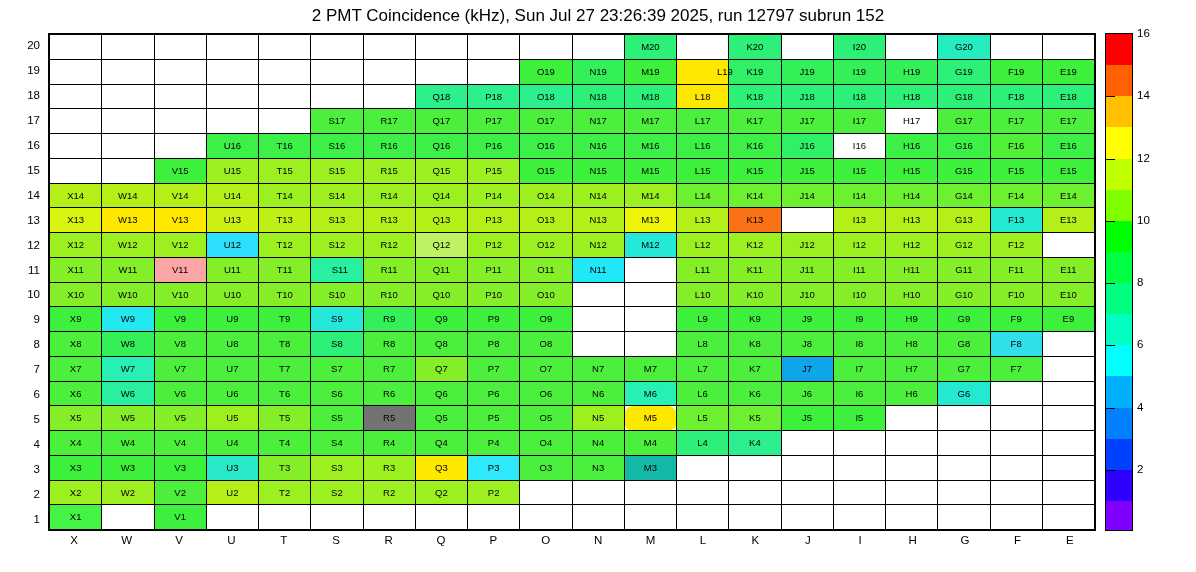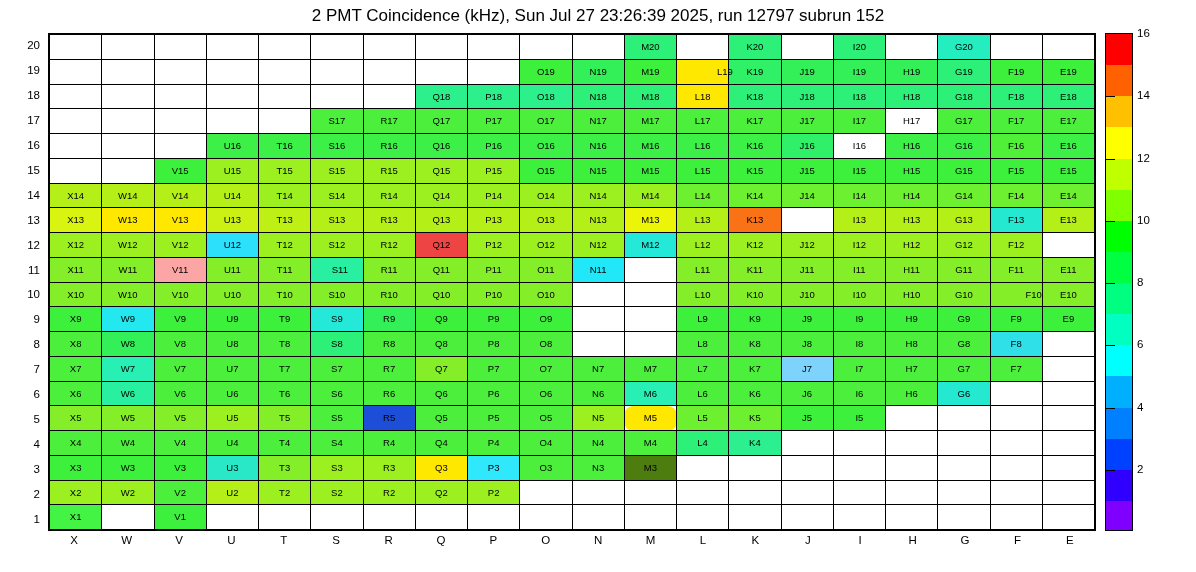--- a/index.html
+++ b/index.html
@@ -289,21 +289,21 @@
             <td style="background: rgb(180, 240, 24);">E13</td>
           </tr>
           <tr>
             <td style="background: rgb(156, 240, 32);">X12</td>
             <td style="background: rgb(156, 240, 32);">W12</td>
             <td style="background: rgb(156, 240, 32);">V12</td>
             <td style="background: rgb(44, 224, 252);">U12</td>
             <td style="background: rgb(156, 240, 32);">T12</td>
             <td style="background: rgb(156, 240, 32);">S12</td>
             <td style="background: rgb(156, 240, 32);">R12</td>
-            <td style="background: #ef4444; margin-top: 18px;">Q12</td>
+            <td style="background: #bef264; margin-top: 18px;">Q12</td>
             <td style="background: rgb(156, 240, 32);">P12</td>
             <td style="background: rgb(156, 240, 32);">O12</td>
             <td style="background: rgb(156, 240, 32);">N12</td>
             <td style="background: rgb(36, 232, 216);">M12</td>
             <td style="background: rgb(156, 240, 32);">L12</td>
             <td style="background: rgb(156, 240, 32);">K12</td>
             <td style="background: rgb(156, 240, 32);">J12</td>
             <td style="background: rgb(156, 240, 32);">I12</td>
             <td style="background: rgb(156, 240, 32);">H12</td>
             <td style="background: rgb(156, 240, 32);">G12</td>
@@ -344,21 +344,21 @@
             <td style="background: rgb(132, 238, 40);">P10</td>
             <td style="background: rgb(132, 238, 40);">O10</td>
             <td style="background: rgb(255, 255, 255);"></td>
             <td style="background: rgb(255, 255, 255);"></td>
             <td style="background: rgb(132, 238, 40);">L10</td>
             <td style="background: rgb(132, 238, 40);">K10</td>
             <td style="background: rgb(132, 238, 40);">J10</td>
             <td style="background: rgb(132, 238, 40);">I10</td>
             <td style="background: rgb(132, 238, 40);">H10</td>
             <td style="background: rgb(132, 238, 40);">G10</td>
-            <td style="background: rgb(132, 238, 40); text-align: right;">F10</td>
+            <td style="background: rgb(132, 238, 40);">F10</td>
             <td style="background: rgb(132, 238, 40);">E10</td>
           </tr>
           <tr>
             <td style="background: rgb(60, 240, 60);">X9</td>
             <td style="background: rgb(36, 232, 240);">W9</td>
             <td style="background: rgb(60, 240, 60);">V9</td>
             <td style="background: rgb(60, 240, 60);">U9</td>
             <td style="background: rgb(60, 240, 60);">T9</td>
             <td style="background: rgb(36, 232, 216);">S9</td>
             <td style="background: rgb(52, 240, 88);">R9</td>
@@ -406,21 +406,21 @@
             <td style="background: rgb(76, 240, 60);">T7</td>
             <td style="background: rgb(76, 240, 60);">S7</td>
             <td style="background: rgb(76, 240, 60);">R7</td>
             <td style="background: rgb(132, 238, 40);">Q7</td>
             <td style="background: rgb(76, 240, 60);">P7</td>
             <td style="background: rgb(76, 240, 60);">O7</td>
             <td style="background: rgb(76, 240, 60);">N7</td>
             <td style="background: rgb(76, 240, 60);">M7</td>
             <td style="background: rgb(76, 240, 60);">L7</td>
             <td style="background: rgb(76, 240, 60);">K7</td>
-            <td style="background: #7dd3fc;">J7</td>
+            <td style="background: #0ea5e9;">J7</td>
             <td style="background: rgb(76, 240, 60);">I7</td>
             <td style="background: rgb(76, 240, 60);">H7</td>
             <td style="background: rgb(76, 240, 60);">G7</td>
             <td style="background: rgb(76, 240, 60);">F7</td>
             <td style="background: rgb(255, 255, 255);"></td>
           </tr>
           <tr>
             <td style="background: rgb(76, 240, 60);">X6</td>
             <td style="background: rgb(40, 240, 160);">W6</td>
             <td style="background: rgb(76, 240, 60);">V6</td>
@@ -442,21 +442,21 @@
             <td style="background: rgb(255, 255, 255);"></td>
             <td style="background: rgb(255, 255, 255);"></td>
           </tr>
           <tr>
             <td style="background: rgb(132, 238, 40);">X5</td>
             <td style="background: rgb(132, 238, 40);">W5</td>
             <td style="background: rgb(132, 238, 40);">V5</td>
             <td style="background: rgb(156, 240, 32);">U5</td>
             <td style="background: rgb(132, 238, 40);">T5</td>
             <td style="background: rgb(76, 240, 60);">S5</td>
-            <td style="background: #1d4ed8; margin-top: 12px;">R5</td>
+            <td style="background: #737373; margin-top: 12px;">R5</td>
             <td style="background: rgb(76, 240, 60);">Q5</td>
             <td style="background: rgb(76, 240, 60);">P5</td>
             <td style="background: rgb(76, 240, 60);">O5</td>
             <td style="background: rgb(156, 240, 32);">N5</td>
             <td style="background: rgb(255, 232, 0); border-radius: 9px;">M5</td>
             <td style="background: rgb(108, 240, 48);">L5</td>
             <td style="background: rgb(108, 240, 48);">K5</td>
             <td style="background: rgb(60, 240, 60);">J5</td>
             <td style="background: rgb(60, 240, 60);">I5</td>
             <td style="background: rgb(255, 255, 255);"></td>
@@ -491,21 +491,21 @@
             <td style="background: rgb(60, 240, 60);">W3</td>
             <td style="background: rgb(60, 240, 60);">V3</td>
             <td style="background: rgb(40, 232, 200);">U3</td>
             <td style="background: rgb(132, 238, 40);">T3</td>
             <td style="background: rgb(156, 240, 32);">S3</td>
             <td style="background: rgb(156, 240, 32);">R3</td>
             <td style="background: rgb(255, 232, 0);">Q3</td>
             <td style="background: rgb(48, 232, 252);">P3</td>
             <td style="background: rgb(76, 240, 60);">O3</td>
             <td style="background: rgb(76, 240, 60);">N3</td>
-            <td style="background: #4d7c0f; margin-left: 21px;">M3</td>
+            <td style="background: #14b8a6; margin-left: 21px;">M3</td>
             <td style="background: rgb(255, 255, 255);"></td>
             <td style="background: rgb(255, 255, 255);"></td>
             <td style="background: rgb(255, 255, 255);"></td>
             <td style="background: rgb(255, 255, 255);"></td>
             <td style="background: rgb(255, 255, 255);"></td>
             <td style="background: rgb(255, 255, 255);"></td>
             <td style="background: rgb(255, 255, 255);"></td>
             <td style="background: rgb(255, 255, 255);"></td>
           </tr>
           <tr>

